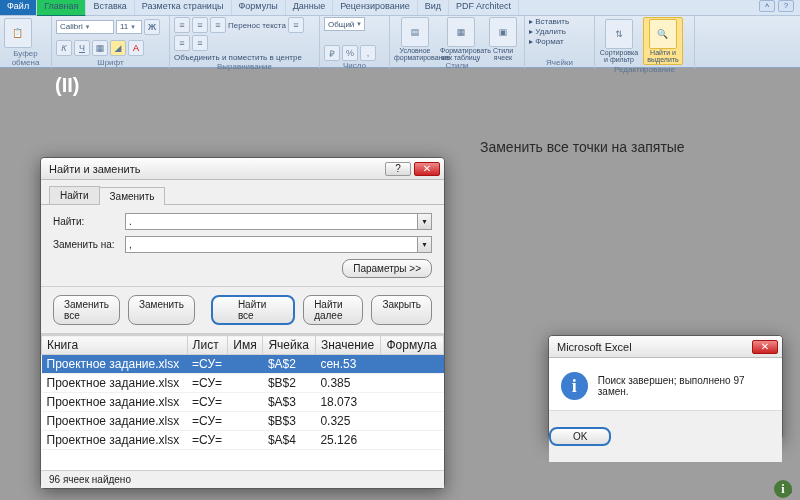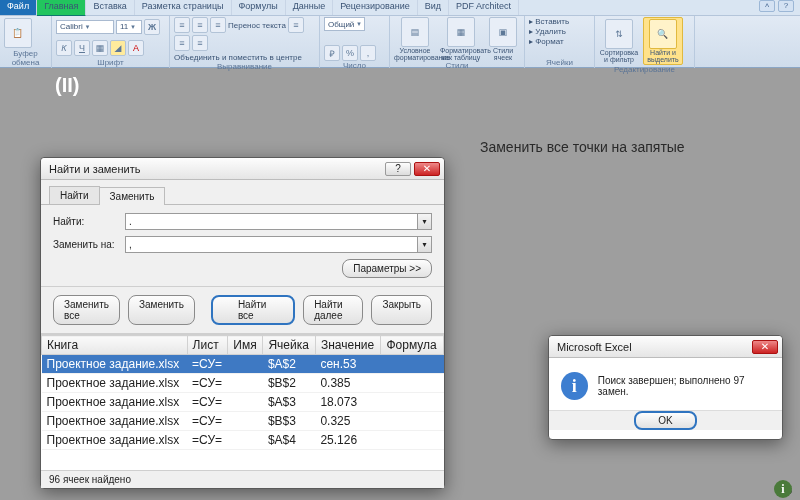--- a/index.html
+++ b/index.html
@@ -44,21 +44,21 @@
 .results{flex:1;overflow:hidden;background:#fff;border-top:1px solid #cfcfcf}
 .results table{width:100%;border-collapse:collapse;font-size:12px}
 .results th{background:linear-gradient(#fafafa,#e7e7e7);border:1px solid #d1d1d1;text-align:left;padding:2px 5px;font-weight:normal}
 .results td{padding:2px 5px;border-bottom:1px solid #f1f1f1}
 .results tr.sel td{background:#3e79c3;color:#fff}
 .status{padding:3px 8px;border-top:1px solid #cfcfcf;background:#f0f0f0;font-size:10px}
 
 .dlg.msg{top:335px;left:548px;width:235px;height:105px;background:#fff}
 .msgbody{display:flex;padding:14px 12px 10px;gap:10px;align-items:center}
 .infoico{width:28px;height:28px;border-radius:50%;background:#3d7ed0;color:#fff;display:flex;align-items:center;justify-content:center;font:bold 18px Georgia}
-.msgbtn{padding:0 0;text-align:center;background:#f0f0f0;border-top:1px solid #dcdcdc}
+.msgbtn{padding:16px 0;background:#f0f0f0;border-top:1px solid #dcdcdc}
 .pgn{position:absolute;right:8px;bottom:4px;font-size:10px;color:#222}
 .hint{position:absolute;right:8px;bottom:2px;width:18px;height:18px;border-radius:50%;background:#4a7a3a;color:#fff;font:bold 12px/18px Georgia;text-align:center}
 .quickbar{position:absolute;top:0;right:6px;display:flex;gap:3px}
 .qb{width:16px;height:12px;background:#d4e2f3;border:1px solid #9cb7d6;border-radius:2px;font-size:8px;text-align:center;line-height:10px;color:#4b6b94}
 </style>
 </head>
 <body>
 
 <div class="ribbon">
   <div class="tabs">

